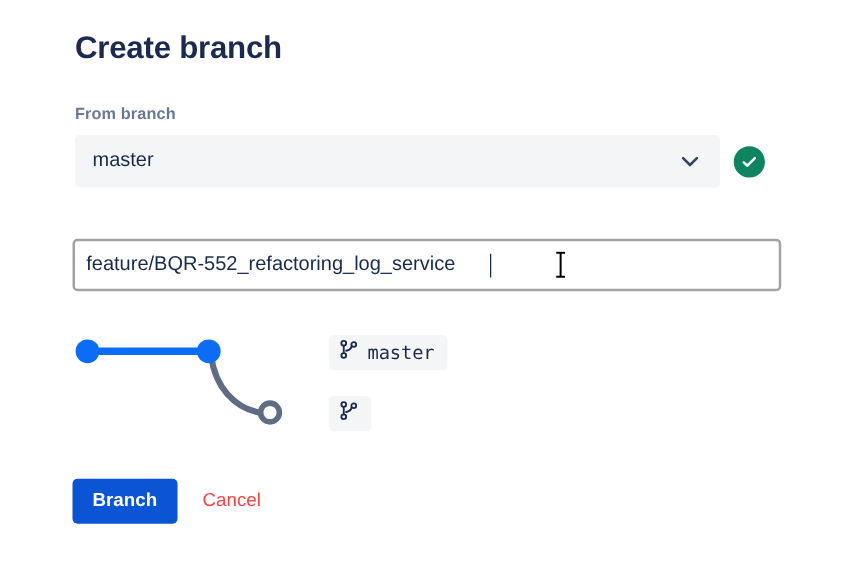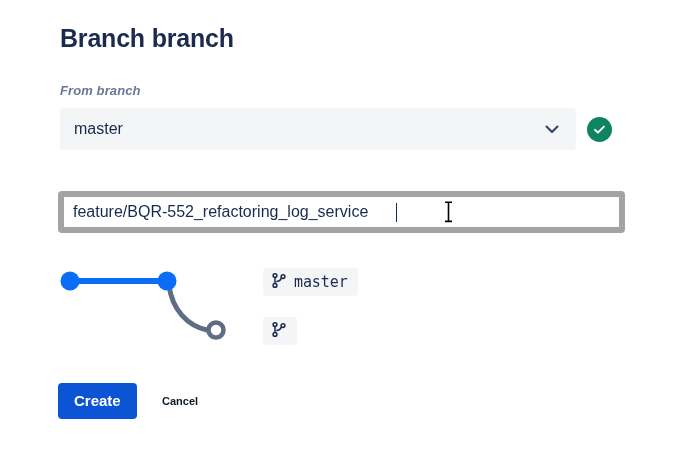--- a/index.html
+++ b/index.html
@@ -33,21 +33,21 @@
   }
 
   
   .field-label {
     position: absolute;
     font-size: 13px;
     font-weight: 700;
     color: #6A7796;
     letter-spacing: 0.1px;
   }
-  #label-from-branch { left: 60px; top: 83px; font-style: italic; }
+  #label-from-branch { left: 60px; top: 83px; }
   #label-branch-name { left: 60px; top: 166px; }
 
   
   .select-wrap {
     position: absolute;
     left: 60px;
     top: 108px;
     width: 516px;
     height: 42px;
   }
@@ -95,21 +95,21 @@
     left: 58px;
     top: 191px;
     width: 567px;
     height: 42px;
   }
   .text-input {
     position: absolute;
     inset: 0;
     box-sizing: border-box;
     background: #FFFFFF;
-    border: 6px solid #a3a3a3;
+    border: 2px solid #a3a3a3;
     border-radius: 4px;
     display: flex;
     align-items: center;
     gap: 27px;
   }
   .text-input-value {
     font-size: 16px;
     color: #172B4D;
     padding-left: 9px;
     line-height: 20px;
@@ -176,46 +176,46 @@
     cursor: pointer;
     line-height: 36px;
   }
   .btn-cancel {
     position: absolute;
     left: 152px;
     top: 383px;
     height: 36px;
     padding: 0 10px;
     background: transparent;
-    color: #0f172a;
+    color: #ef4444;
     border: none;
     border-radius: 4px;
     font-family: "Liberation Sans", sans-serif;
-    font-size: 11px;
-    font-weight: 700;
+    font-size: 15px;
+    font-weight: 400;
     cursor: pointer;
     line-height: 36px;
   }
 
   
   .ibeam-cursor {
     position: absolute;
     left: 442px;
     top: 201px;
     width: 13px;
     height: 22px;
     pointer-events: none;
   }
 </style>
 </head>
 <body>
 
 <div class="dialog">
 
-  <div class="page-title">Branch branch</div>
+  <div class="page-title">Create branch</div>
 
   <div class="field-label" id="label-from-branch">From branch</div>
 
   <div class="select-wrap">
     <div class="select-box">
       <span class="select-value">master</span>
       <span class="chevron-down">
         <svg width="24" height="24" viewBox="0 0 24 24" fill="none">
           <path d="M6.5 9.5 L12 15 L17.5 9.5" stroke="#344563" stroke-width="2.1" stroke-linecap="round" stroke-linejoin="round"></path>
         </svg>
@@ -265,21 +265,21 @@
       <svg width="16" height="17" viewBox="0 0 16 17" fill="none">
         <circle cx="4" cy="3.6" r="1.9" stroke="#1B2A4E" stroke-width="1.5"></circle>
         <circle cx="4" cy="13.4" r="1.9" stroke="#1B2A4E" stroke-width="1.5"></circle>
         <circle cx="12" cy="4.6" r="1.9" stroke="#1B2A4E" stroke-width="1.5"></circle>
         <path d="M4 5.6 L4 11.5" stroke="#1B2A4E" stroke-width="1.5" stroke-linecap="round"></path>
         <path d="M10.2 6.2 C 9.6 9.1, 7.2 9.4, 5.9 9.6" stroke="#1B2A4E" stroke-width="1.5" stroke-linecap="round" fill="none"></path>
       </svg>
     </span>
   </div>
 
-  <button class="btn-create">Create</button>
+  <button class="btn-create">Branch</button>
   <button class="btn-cancel">Cancel</button>
 
   <div class="ibeam-cursor">
     <svg width="13" height="22" viewBox="0 0 13 22" fill="none">
       <path d="M3 1.2 H10 M6.5 1.2 V20.4 M3 20.4 H10" stroke="#000000" stroke-width="1.6" stroke-linecap="butt"></path>
     </svg>
   </div>
 
 </div>
 

